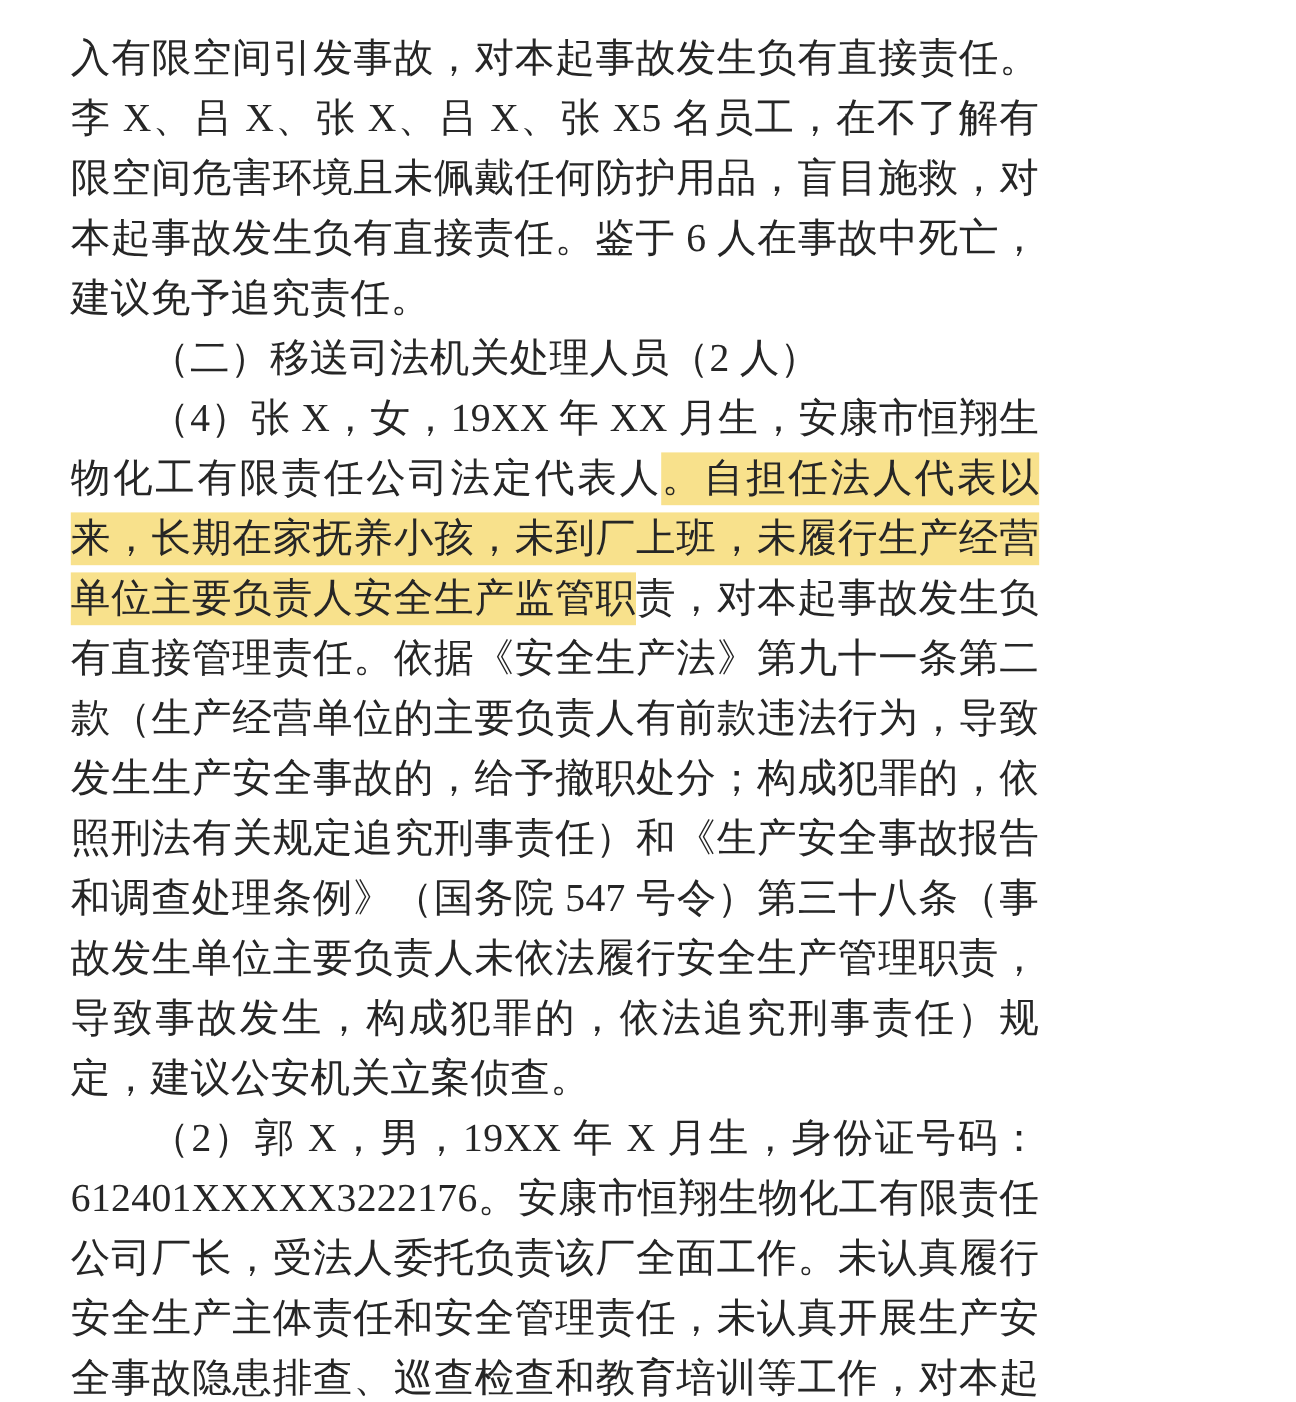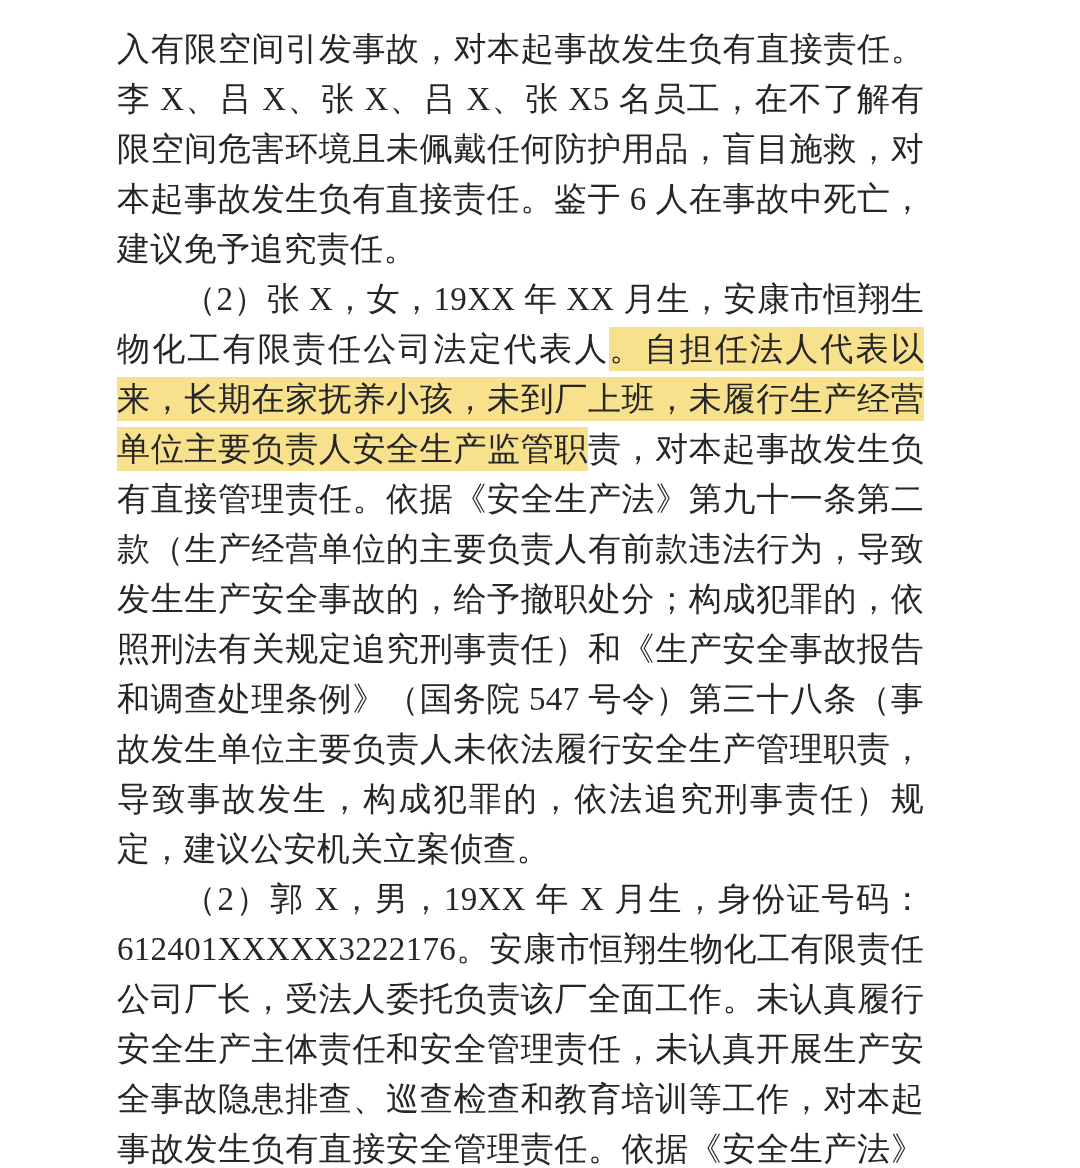--- a/index.html
+++ b/index.html
@@ -11,21 +11,21 @@
   html, body {
     width: 1080px;
     height: 1168px;
     background: var(--bg);
     overflow: hidden;
   }
   .page {
     width: 1080px;
     height: 1168px;
     background: var(--bg);
-    padding: 24px 130px 0 117px;
+    padding: 24px 130px 0 59px;
   }
   .doc-body {
     width: 807px;
     font-family: "Liberation Serif", "DejaVu Serif", serif;
     font-size: 33px;
     line-height: 50px;
     color: var(--ink);
     text-align: justify;
     letter-spacing: 0.3px;
   }
@@ -35,16 +35,17 @@
     background: var(--hl);
     padding: 4px 0;
   }
 </style>
 </head>
 <body>
 
 <main class="page">
   <section class="doc-body">
       <p class="para"><span>入有限空间引发事故，对本起事故发生负有直接责任。李 X、吕 X、张 X、吕 X、张 X5 名员工，在不了解有限空间危害环境且未佩戴任何防护用品，盲目施救，对本起事故发生负有直接责任。鉴于 6 人在事故中死亡，建议免予追究责任。</span></p>
-      <p class="para indent"><span>（2）张 X，女，19XX 年 XX 月生，安康市恒翔生物化工有限责任公司法定代表人</span><span class="hl">。自担任法人代表以来，长期在家抚养小孩，未到厂上班，未履行生产经营单位主要负责人安全生产监管职</span><span>责，对本起事故发生负有直接管理责任。依据《安全生产法》第九十一条第二款（生产经营单位的主要负责人有前款违法行为，导致发生生产安全事故的，给予撤职处分；构成犯罪的，依照刑法有关规定追究刑事责任）和《生产安全事故报告和调查处理条例》（国务院 547 号令）第三十八条（事故发生单位主要负责人未依法履行安全生产管理职责，导致事故发生，构成犯罪的，依法追究刑事责任）规定，建议公安机关立案侦查。</span></p>
+      <p class="para indent"><span>（二）移送司法机关处理人员（2 人）</span></p>
+      <p class="para indent"><span>（4）张 X，女，19XX 年 XX 月生，安康市恒翔生物化工有限责任公司法定代表人</span><span class="hl">。自担任法人代表以来，长期在家抚养小孩，未到厂上班，未履行生产经营单位主要负责人安全生产监管职</span><span>责，对本起事故发生负有直接管理责任。依据《安全生产法》第九十一条第二款（生产经营单位的主要负责人有前款违法行为，导致发生生产安全事故的，给予撤职处分；构成犯罪的，依照刑法有关规定追究刑事责任）和《生产安全事故报告和调查处理条例》（国务院 547 号令）第三十八条（事故发生单位主要负责人未依法履行安全生产管理职责，导致事故发生，构成犯罪的，依法追究刑事责任）规定，建议公安机关立案侦查。</span></p>
       <p class="para indent"><span>（2）郭 X，男，19XX 年 X 月生，身份证号码：612401XXXXX3222176。安康市恒翔生物化工有限责任公司厂长，受法人委托负责该厂全面工作。未认真履行安全生产主体责任和安全管理责任，未认真开展生产安全事故隐患排查、巡查检查和教育培训等工作，对本起事故发生负有直接安全管理责任。依据《安全生产法》第九十一条第二款（生产经营单位的主要负责人有前款违法行为，导致发生生产安全事故的，给予撤职处分；构</span></p>
     </section>
 </main>
 
 </body></html>

